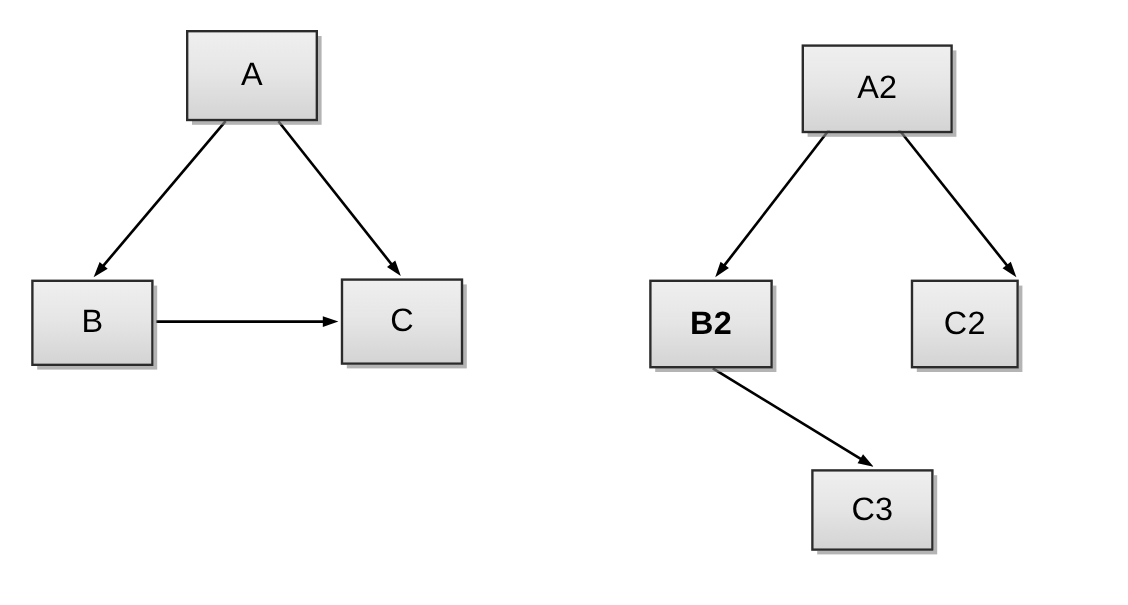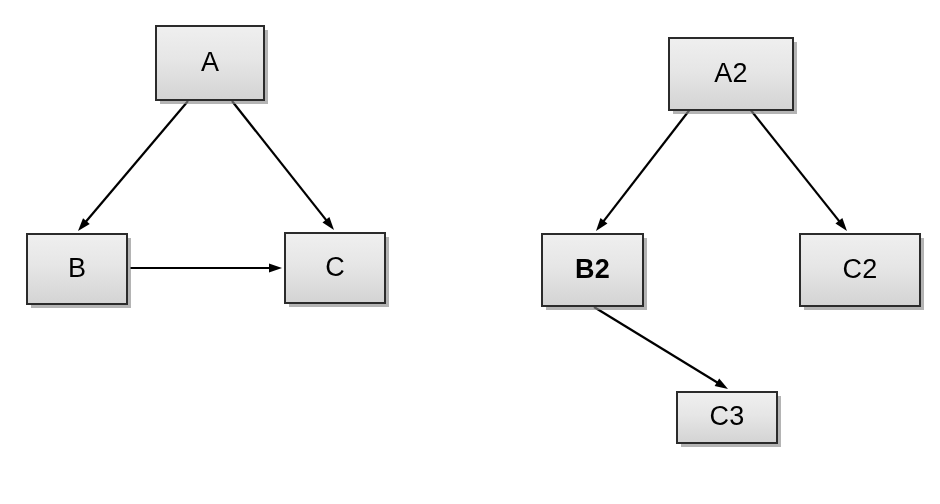--- a/index.html
+++ b/index.html
@@ -89,20 +89,20 @@
       </div>
       <div class="node" style="left: 284px; top: 232px; width: 102px; height: 72px; border-color: rgb(43, 43, 43); background: linear-gradient(rgb(239, 239, 239) 0%, rgb(230, 230, 230) 45%, rgb(212, 212, 212) 100%);">
         <span class="node-label" style="color: rgb(0, 0, 0);">C</span>
       </div>
       <div class="node" style="left: 668px; top: 25px; width: 126px; height: 74px; border-color: rgb(43, 43, 43); background: linear-gradient(rgb(239, 239, 239) 0%, rgb(230, 230, 230) 45%, rgb(212, 212, 212) 100%); margin-top: 12px;">
         <span class="node-label" style="color: rgb(0, 0, 0);">A2</span>
       </div>
       <div class="node" style="left: 541px; top: 233px; width: 103px; height: 74px; border-color: rgb(43, 43, 43); background: linear-gradient(rgb(239, 239, 239) 0%, rgb(230, 230, 230) 45%, rgb(212, 212, 212) 100%);">
         <span class="node-label" style="color: rgb(0, 0, 0); font-weight: bold;">B2</span>
       </div>
-      <div class="node" style="left: 799px; top: 233px; width: 122px; height: 74px; border-color: rgb(43, 43, 43); background: linear-gradient(rgb(239, 239, 239) 0%, rgb(230, 230, 230) 45%, rgb(212, 212, 212) 100%);">
+      <div class="node" style="left: 759px; top: 233px; width: 90px; height: 74px; border-color: rgb(43, 43, 43); background: linear-gradient(rgb(239, 239, 239) 0%, rgb(230, 230, 230) 45%, rgb(212, 212, 212) 100%);">
         <span class="node-label" style="color: rgb(0, 0, 0);">C2</span>
       </div>
-      <div class="node" style="left: 676px; top: 391px; width: 102px; height: 53px; border-color: rgb(43, 43, 43); background: linear-gradient(rgb(239, 239, 239) 0%, rgb(230, 230, 230) 45%, rgb(212, 212, 212) 100%);">
+      <div class="node" style="left: 676px; top: 391px; width: 102px; height: 68px; border-color: rgb(43, 43, 43); background: linear-gradient(rgb(239, 239, 239) 0%, rgb(230, 230, 230) 45%, rgb(212, 212, 212) 100%);">
         <span class="node-label" style="color: rgb(0, 0, 0);">C3</span>
       </div>
     </div>
 </div>
 
 </body></html>

